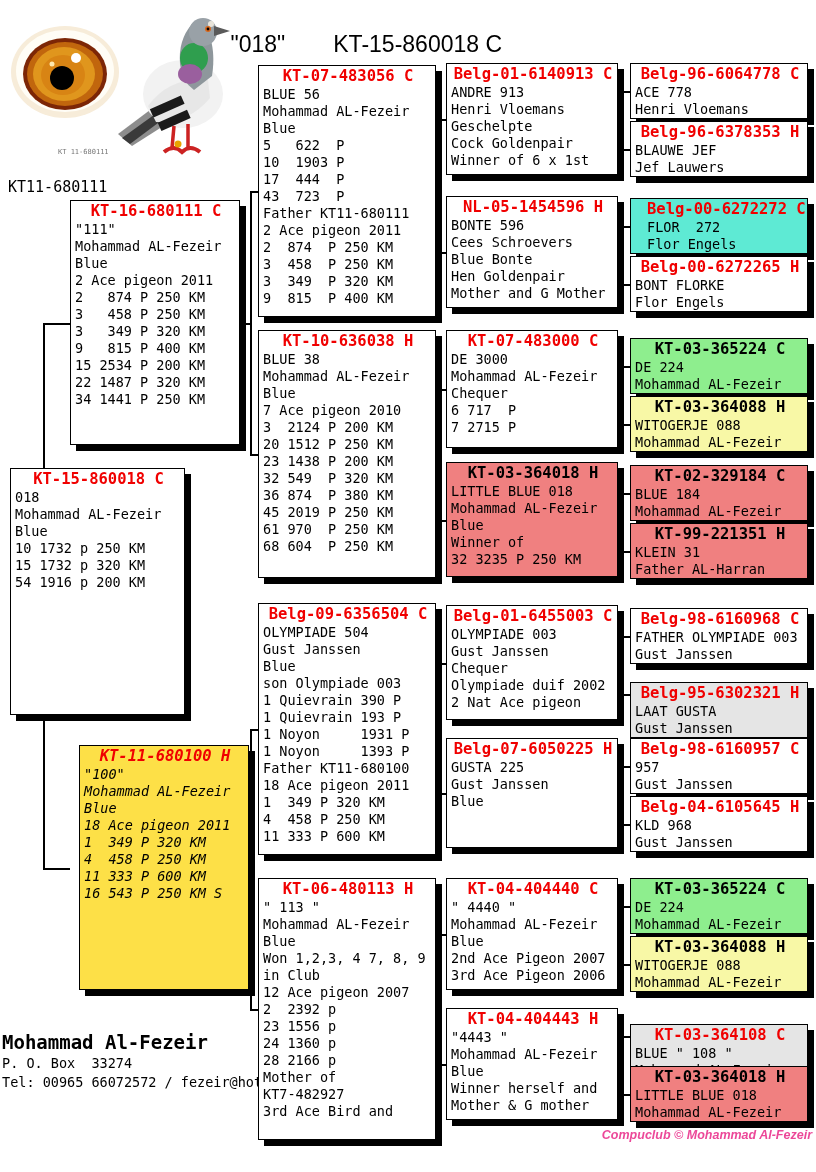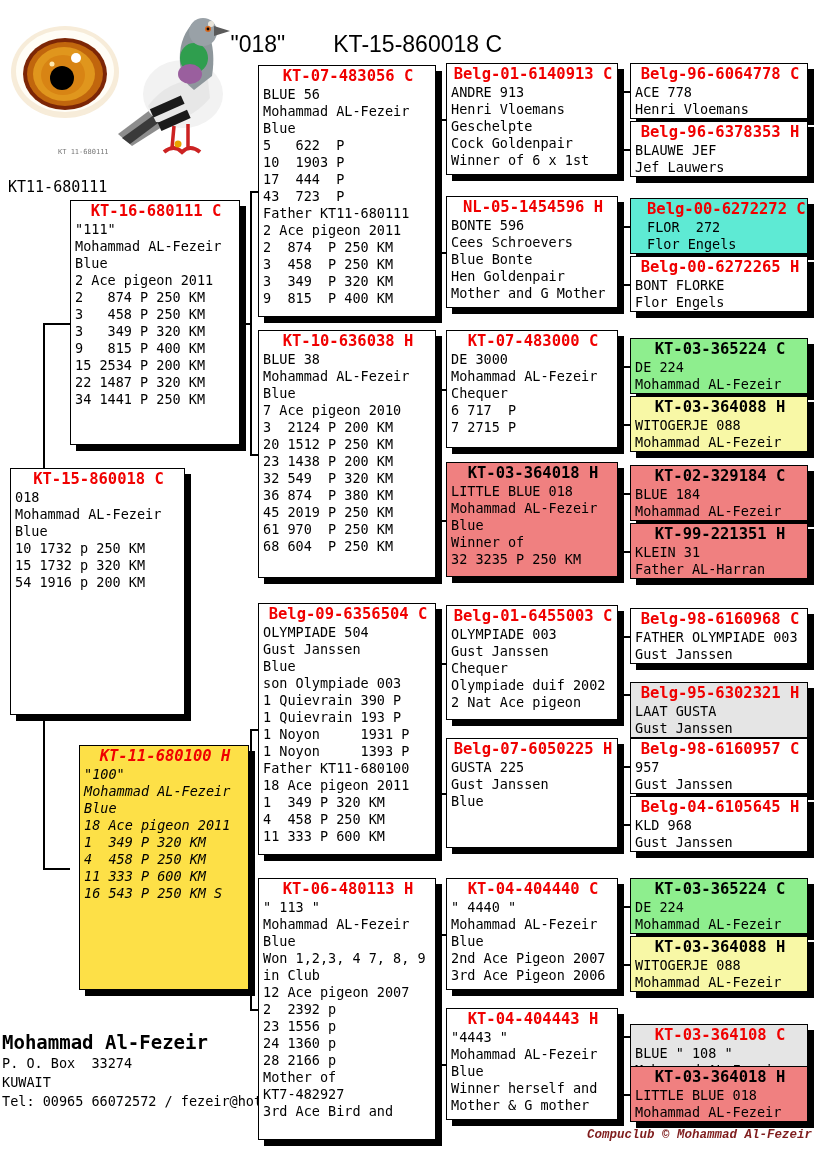--- a/index.html
+++ b/index.html
@@ -20,22 +20,22 @@
   .photo{position:absolute;left:8px;top:6px;width:235px;height:168px;}
   .photo svg{position:absolute;}
   .photo-caption{position:absolute;left:0px;top:172px;font-size:15px;line-height:18px;white-space:pre;}
   .watermark{position:absolute;left:50px;top:142px;font-size:7px;color:#777;}
   
   .owner{position:absolute;left:2px;top:1030px;}
   .owner-name{font-weight:bold;font-size:19px;line-height:24px;white-space:pre;}
   .owner-line{font-size:13.5px;line-height:19px;white-space:pre;}
   .tel-row{display:flex;align-items:center;}
   .cutoff-bar{display:inline-block;width:22px;height:8px;background:#000;margin-left:1px;margin-top:4px;}
-  .credit{position:absolute;right:4px;top:1128px;font-family:Liberation Mono, monospace;
-          font-style:italic;font-weight:bold;font-size:12.5px;color:#7f1d1d;}
+  .credit{position:absolute;right:4px;top:1128px;font-family:Liberation Sans, sans-serif;
+          font-style:italic;font-weight:bold;font-size:12.5px;color:#ec4899;}
 </style>
 </head>
 <body>
 
 <div class="canvas">
 
   <div class="header">
     <span>"018"</span><span class="ring">KT-15-860018 C</span>
   </div>
 
@@ -373,21 +373,20 @@
       <div class="pbox colored" style="left: 630px; top: 1066px; width: 178px; height: 56px; background: rgb(240, 128, 128);">
         <div class="btitle">KT-03-364018 H</div>
         <div class="pline">LITTLE BLUE 018</div>
         <div class="pline">Mohammad AL-Fezeir</div>
       </div>
     </div>
 
   <div class="owner">
     <div class="owner-name">Mohammad Al-Fezeir</div>
     <div class="owner-line">P. O. Box  33274</div>
-    <div class="owner-line">KUWAIT</div>
     <div class="tel-row">
       <span class="owner-line">Tel: 00965 66072572 / fezeir@hotmail.</span>
       <span class="cutoff-bar"></span>
     </div>
   </div>
 
   <div class="credit">Compuclub © Mohammad Al-Fezeir</div>
 
 </div>
 

